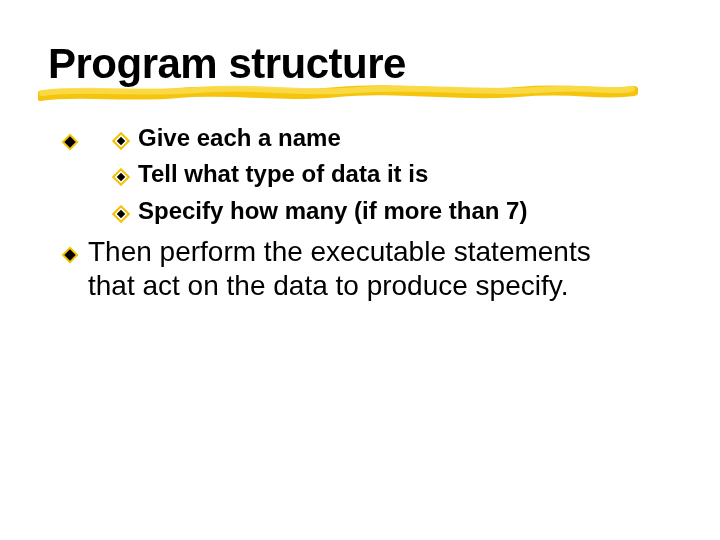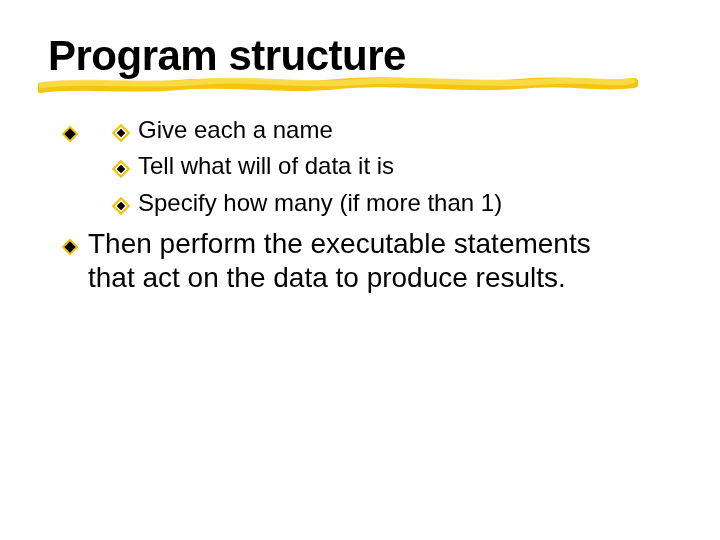--- a/index.html
+++ b/index.html
@@ -1,20 +1,20 @@
 <!DOCTYPE html>
 <html><head>
 <meta charset="utf-8">
 <style>
   * { margin: 0; padding: 0; box-sizing: border-box; }
   html, body { width: 720px; height: 540px; background: #fff; font-family: Verdana, Geneva, sans-serif; }
   .slide {
     width: 655px;
     height: 540px;
-    padding: 32px 48px 20px 48px;
+    padding: 40px 48px 20px 48px;
     position: relative;
   }
   .title-wrap {
     position: relative;
     margin-bottom: 34px;
   }
   .title {
     font-family: "Arial Black", Arial, sans-serif;
     font-weight: 900;
     font-size: 42px;
@@ -49,20 +49,21 @@
     top: 4px;
     width: 20px;
     height: 20px;
     display: inline-block;
   }
   .sub {
     list-style: none;
     padding-left: 24px;
     margin-top: 10px;
     margin-bottom: 4px;
+    font-weight: bold;
   }
   .sub > li {
     font-size: 24px;
     line-height: 1.35;
     color: #000;
     padding-left: 26px;
     position: relative;
     margin-bottom: 4px;
   }
   .sub > li .marker {
@@ -108,39 +109,39 @@
           </span>
           <span>Give each a name</span>
         </li>
         <li>
           <span class="marker">
             <svg viewBox="0 0 18 18">
                 <rect x="3.5" y="3.5" width="11" height="11" fill="none" stroke="#f4c200" stroke-width="2" transform="rotate(45 9 9)"></rect>
                 <rect x="6" y="6" width="6" height="6" fill="#000" transform="rotate(45 9 9)"></rect>
               </svg>
           </span>
-          <span>Tell what will of data it is</span>
+          <span>Tell what type of data it is</span>
         </li>
         <li>
           <span class="marker">
             <svg viewBox="0 0 18 18">
                 <rect x="3.5" y="3.5" width="11" height="11" fill="none" stroke="#f4c200" stroke-width="2" transform="rotate(45 9 9)"></rect>
                 <rect x="6" y="6" width="6" height="6" fill="#000" transform="rotate(45 9 9)"></rect>
               </svg>
           </span>
-          <span>Specify how many (if more than 1)</span>
+          <span>Specify how many (if more than 7)</span>
         </li>
       </ul>
     </li>
 
     <li>
       <span class="marker">
         <svg viewBox="0 0 20 20">
             <rect x="4" y="4" width="12" height="12" fill="#f4c200" transform="rotate(45 10 10)"></rect>
             <rect x="6" y="6" width="8" height="8" fill="#000" transform="rotate(45 10 10)"></rect>
           </svg>
       </span>
-      <span>Then perform the executable statements that act on the data to produce results.</span>
+      <span>Then perform the executable statements that act on the data to produce specify.</span>
     </li>
 
   </ul>
 
 </div>
 
 </body></html>

